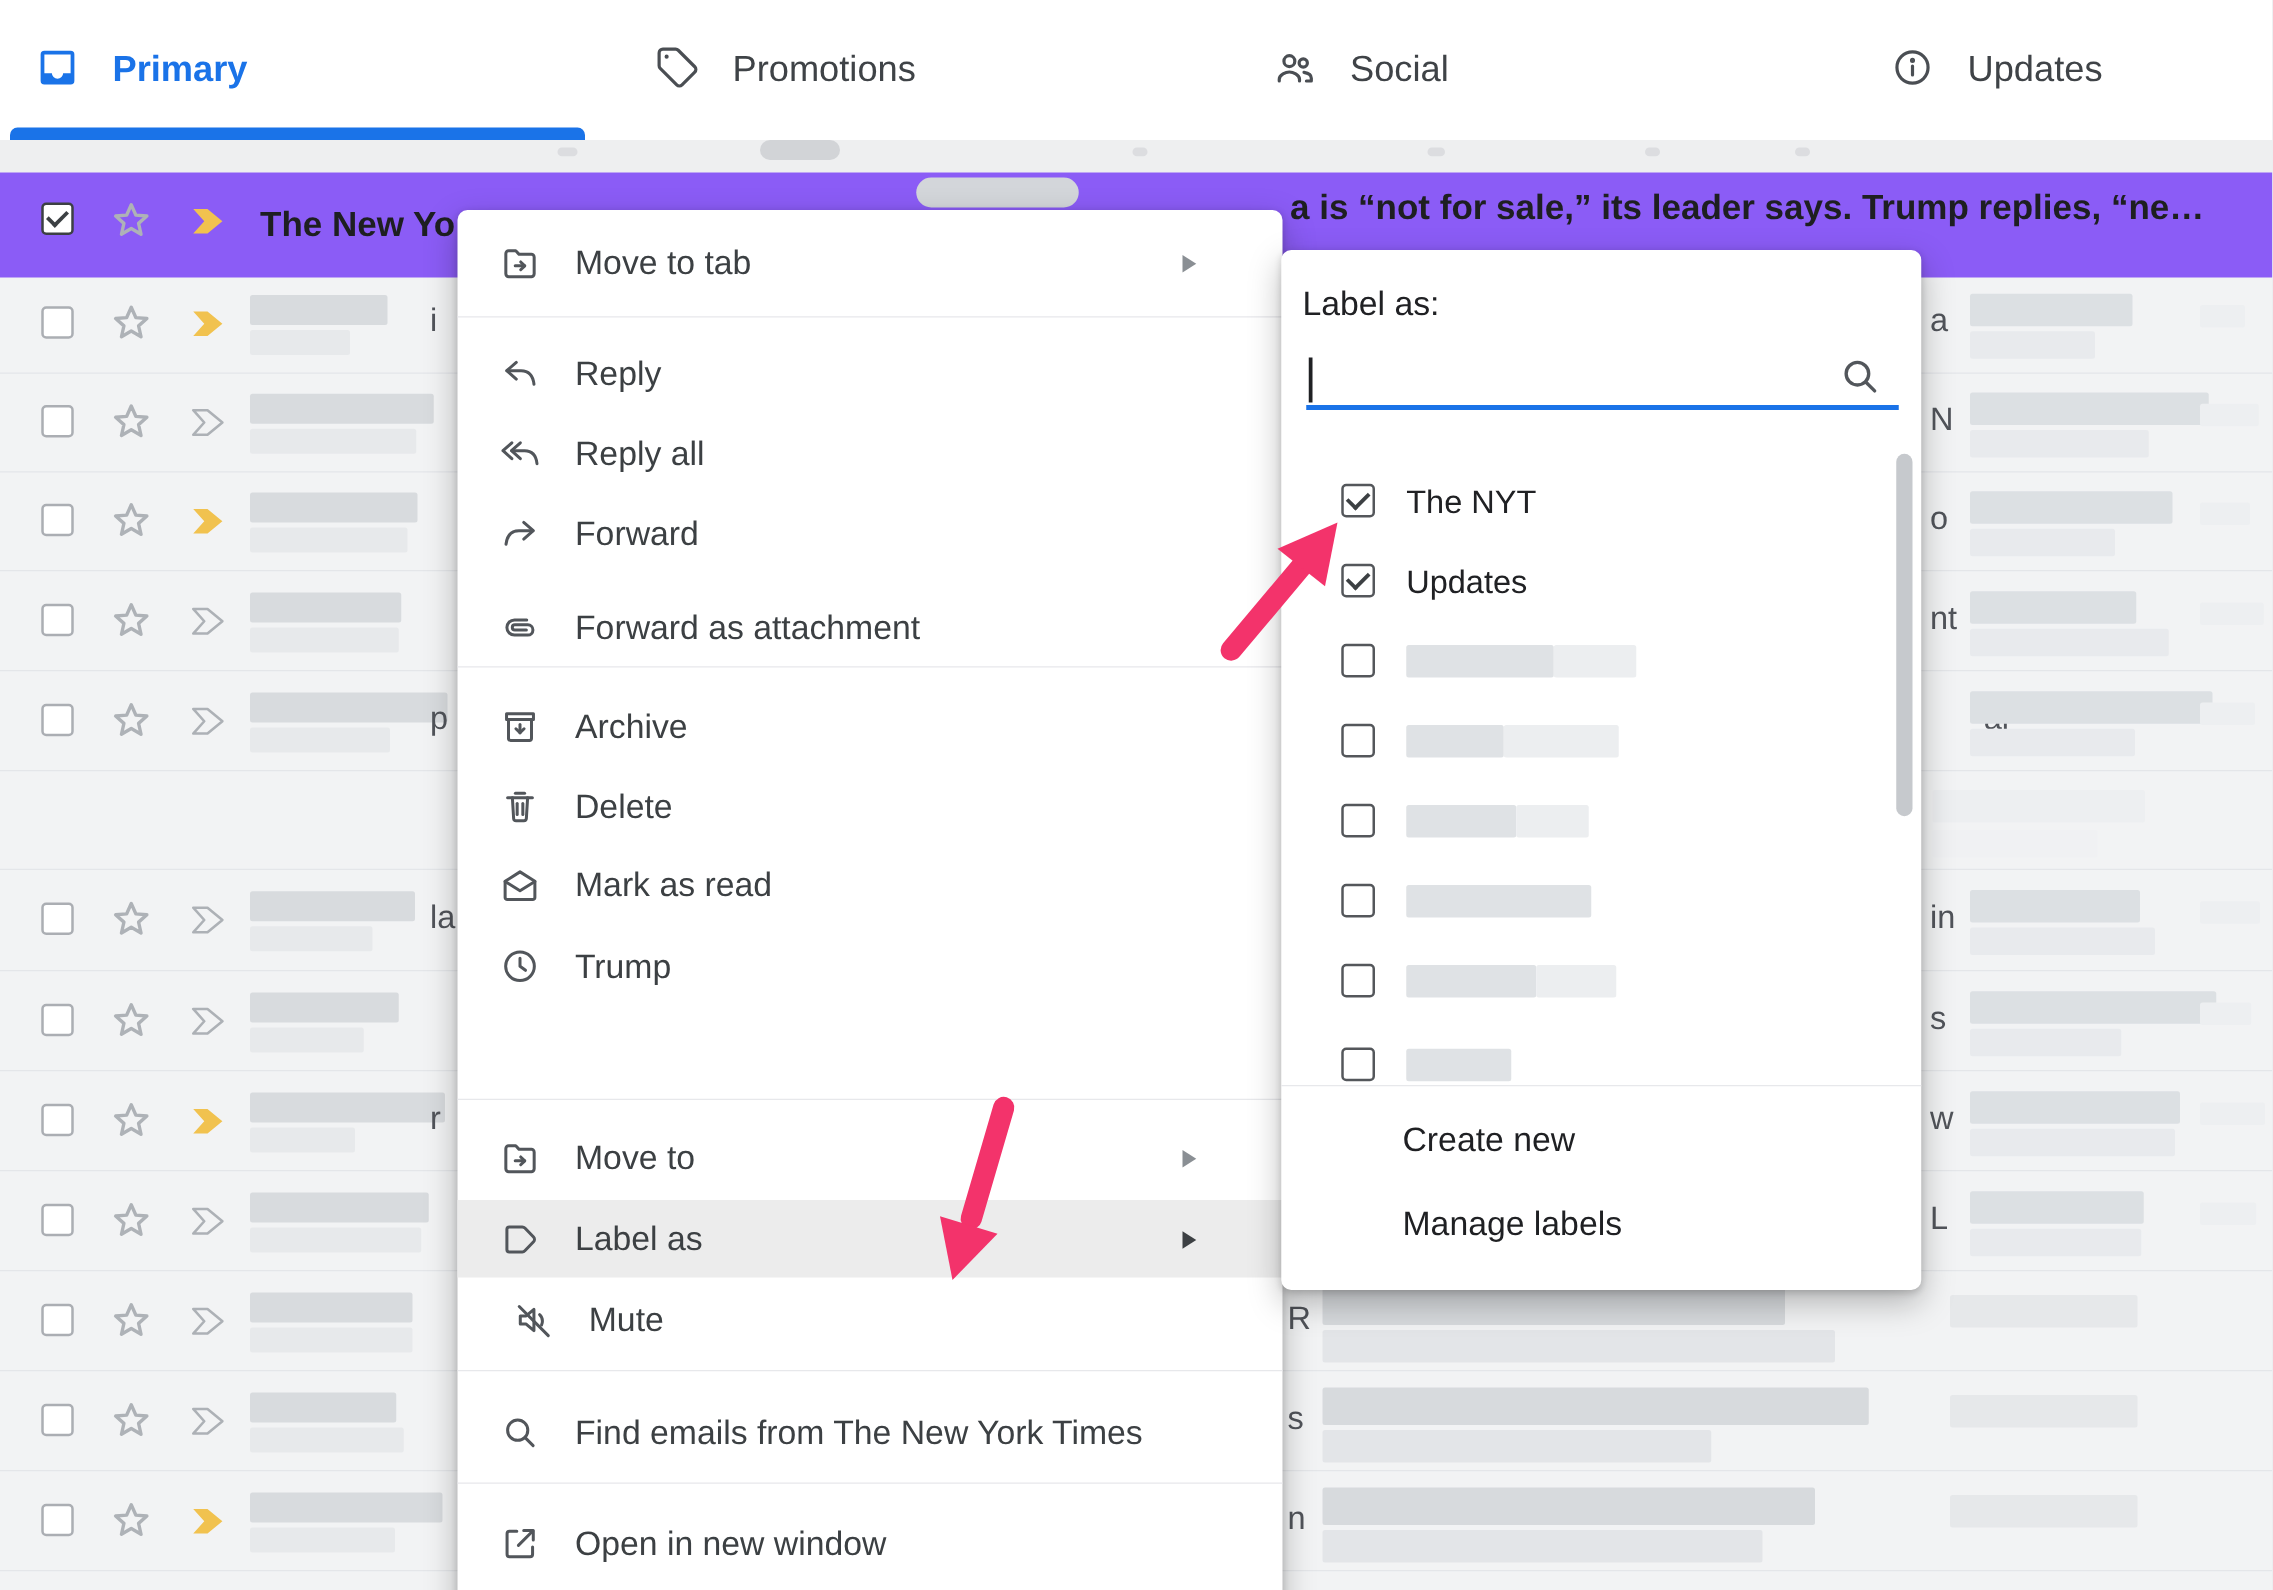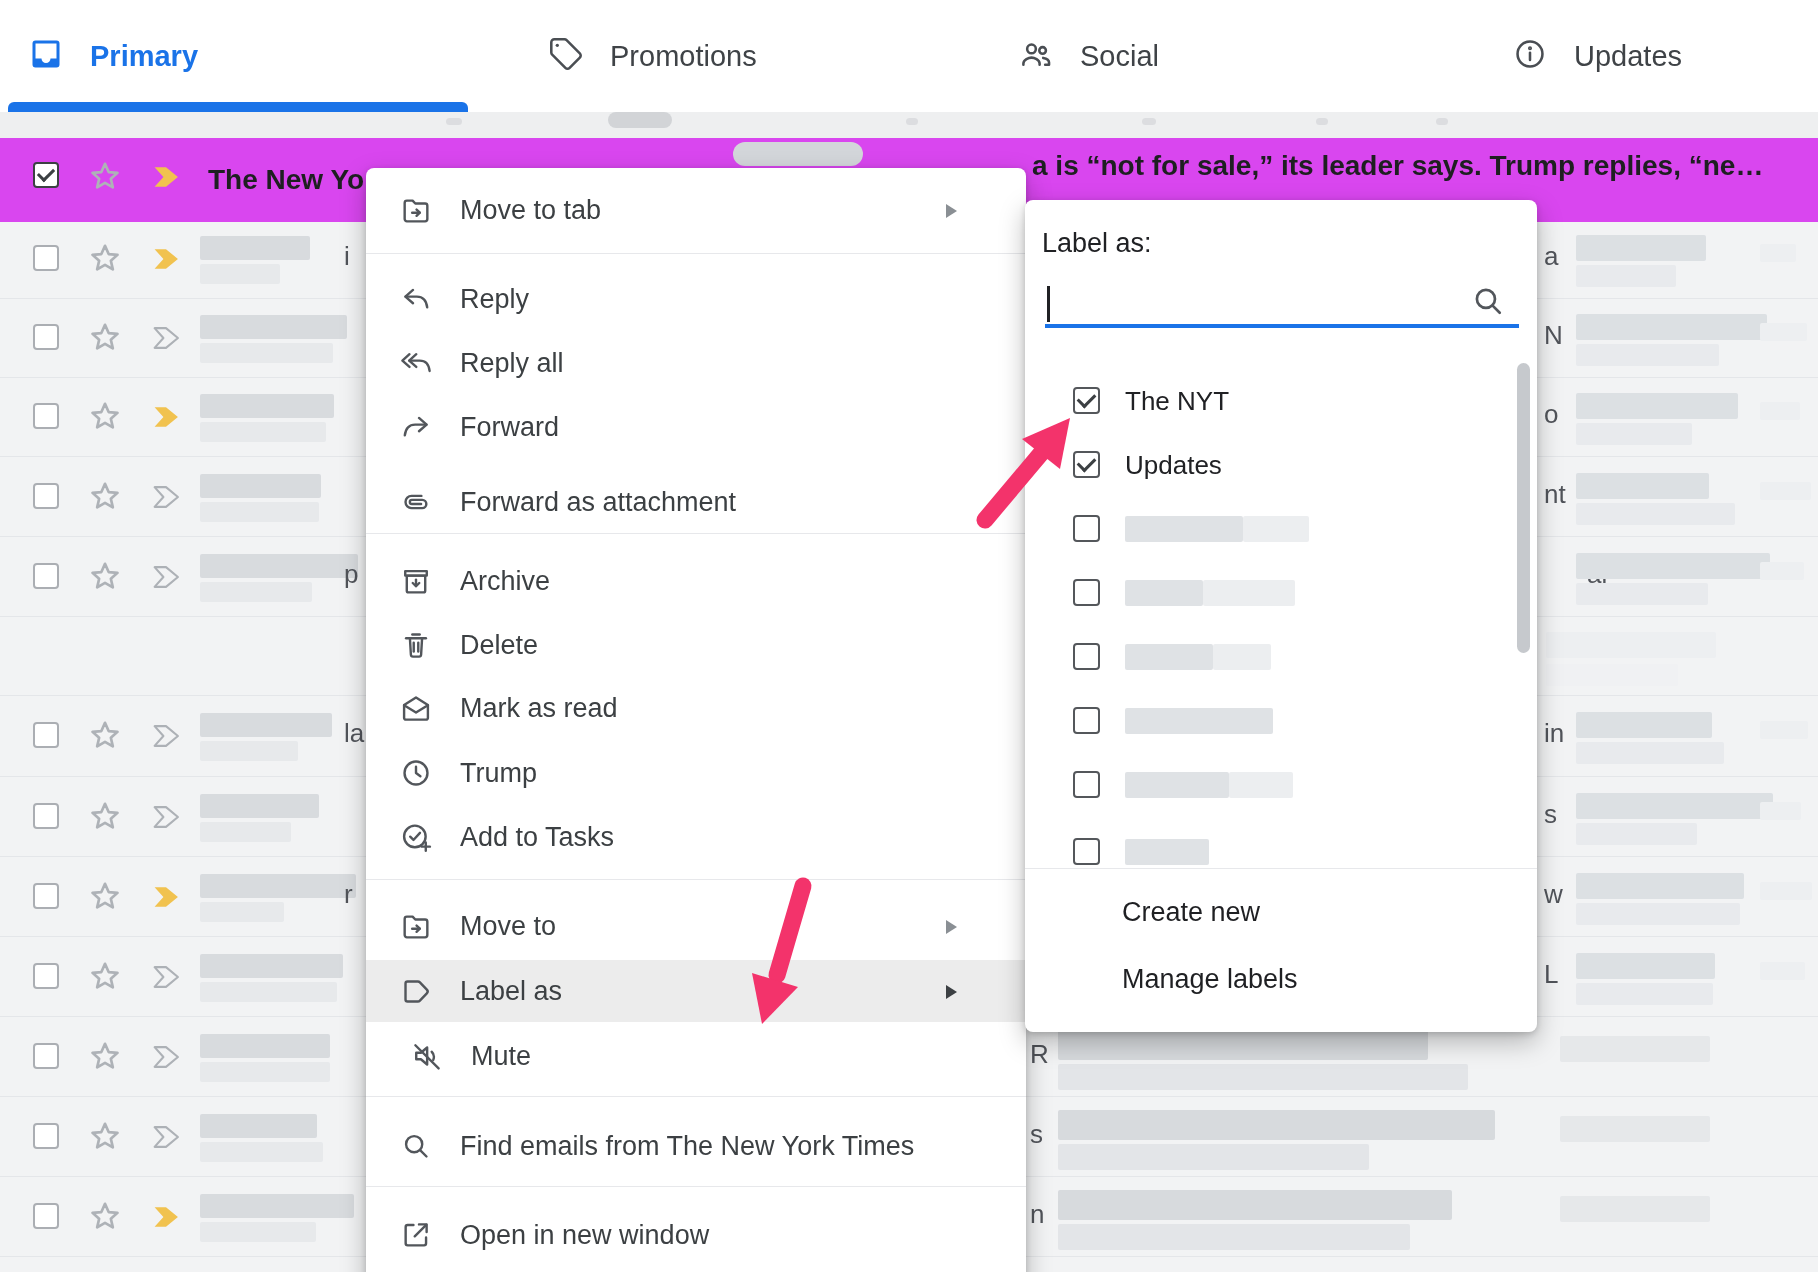--- a/index.html
+++ b/index.html
@@ -12,21 +12,21 @@
   .tab{position:absolute;top:0;height:112px;display:flex;align-items:center;gap:26px;cursor:pointer;}
   .tab-label{font-size:29px;color:#3f4347;}
   .tab.active .tab-label{color:#1a73e8;font-weight:700;}
   #tab-underline{position:absolute;left:8px;top:102px;width:460px;height:10px;background:#1a73e8;
                  border-radius:6px 6px 0 0;}
   #strip{position:absolute;left:0;top:112px;width:1818px;height:26px;background:#eeeff0;}
   .dash{position:absolute;border-radius:8px;}
 
   
   .rowsep{position:absolute;left:0;width:1818px;height:1px;background:#e4e6e9;}
-  #selrow{position:absolute;left:0;top:138px;width:1818px;height:84px;background:#d946ef;}
+  #selrow{position:absolute;left:0;top:138px;width:1818px;height:84px;background:#8b5cf6;}
   .cb{position:absolute;width:26px;height:26px;background:#fff;border:2.5px solid #abaeb3;border-radius:4px;box-sizing:border-box;}
   .cb.dark{border-color:#3c4043;}
   .cb.checked::after{content:"";position:absolute;left:3px;top:4px;width:13px;height:7px;
      border-left:3px solid #3c4043;border-bottom:3px solid #3c4043;transform:rotate(-45deg);}
   .sender{position:absolute;font-size:28px;font-weight:700;color:#1e1f21;white-space:nowrap;overflow:hidden;}
   .subject{position:absolute;font-size:28px;font-weight:700;color:#1e1f21;white-space:nowrap;overflow:hidden;}
   .blur{position:absolute;border-radius:2px;}
   .frag{position:absolute;font-size:26px;color:#51545a;white-space:nowrap;}
 
   
@@ -65,21 +65,21 @@
 <div id="screen">
 
   <div id="tabbar">
     <div id="tab-underline"></div>
   <div class="tab active" style="left: 28px;">
         <span><svg width="36" height="36" viewBox="0 0 24 24" fill="none" stroke="#1a73e8" stroke-width="1.7" stroke-linecap="round" stroke-linejoin="round">
             <path d="M19 3H5a2 2 0 0 0-2 2v14a2 2 0 0 0 2 2h14a2 2 0 0 0 2-2V5a2 2 0 0 0-2-2zm0 12h-4a3 3 0 0 1-6 0H5V5h14v10z" fill="#1a73e8" stroke="none"></path>
           </svg></span>
         <span class="tab-label">Primary</span>
       </div>
-      <div class="tab" style="left: 548px;">
+      <div class="tab" style="left: 524px;">
         <span><svg width="36" height="36" viewBox="0 0 24 24" fill="none" stroke="#4a4e53" stroke-width="1.7" stroke-linecap="round" stroke-linejoin="round">
             <path d="M21.2 11.6l-8.8-8.8A2 2 0 0 0 11 2.2H4.2A2 2 0 0 0 2.2 4.2V11c0 .53.21 1.04.59 1.41l8.8 8.8a2 2 0 0 0 2.82 0l6.8-6.8a2 2 0 0 0 0-2.82z"></path>
             <circle cx="6.2" cy="6.2" r="1.1" fill="#4a4e53" stroke="none"></circle>
           </svg></span>
         <span class="tab-label">Promotions</span>
       </div>
       <div class="tab" style="left: 1018px;">
         <span><svg width="36" height="36" viewBox="0 0 24 24" fill="none" stroke="#4a4e53" stroke-width="1.7" stroke-linecap="round" stroke-linejoin="round">
             <circle cx="9" cy="8.6" r="2.9"></circle>
             <path d="M3.6 19.2v-.9c0-2.6 3.6-3.9 5.4-3.9s5.4 1.3 5.4 3.9v.9"></path>
@@ -408,31 +408,20 @@
       </div>
       <div class="menu-item" style="top: 574px;">
         <span class="mi-icon">
           <svg width="34" height="34" viewBox="0 0 24 24" fill="none" stroke="#52565b" stroke-width="1.7" stroke-linecap="round" stroke-linejoin="round">
             <circle cx="12" cy="12" r="8.1"></circle>
             <path d="M12 7.5V12l3.1 2.3"></path>
           </svg>
         </span>
         <span class="mi-label">Trump</span>
       </div>
-      <div class="menu-item" style="top: 638px;">
-        <span class="mi-icon">
-          <svg width="34" height="34" viewBox="0 0 24 24" fill="none" stroke="#52565b" stroke-width="1.7" stroke-linecap="round" stroke-linejoin="round">
-            <circle cx="11.2" cy="11.6" r="7.6"></circle>
-            <path d="M7.9 11.8l2.3 2.3 4.6-5"></path>
-            <path d="M18.9 15.9v5.8"></path>
-            <path d="M16 18.8h5.8"></path>
-          </svg>
-        </span>
-        <span class="mi-label">Add to Tasks</span>
-      </div>
       <div class="msep" style="top: 711px;"></div>
       <div class="menu-item" style="top: 727px;">
         <span class="mi-icon">
           <svg width="34" height="34" viewBox="0 0 24 24" fill="none" stroke="#52565b" stroke-width="1.7" stroke-linecap="round" stroke-linejoin="round">
             <path d="M4 7a1.6 1.6 0 0 1 1.6-1.6h4l1.9 2H18.4A1.6 1.6 0 0 1 20 9v9.4a1.6 1.6 0 0 1-1.6 1.6H5.6A1.6 1.6 0 0 1 4 18.4V7z"></path>
             <path d="M9.3 13.9h5.2"></path>
             <path d="M12.4 11.7l2.3 2.2-2.3 2.2"></path>
           </svg>
         </span>
         <span class="mi-label">Move to</span>

